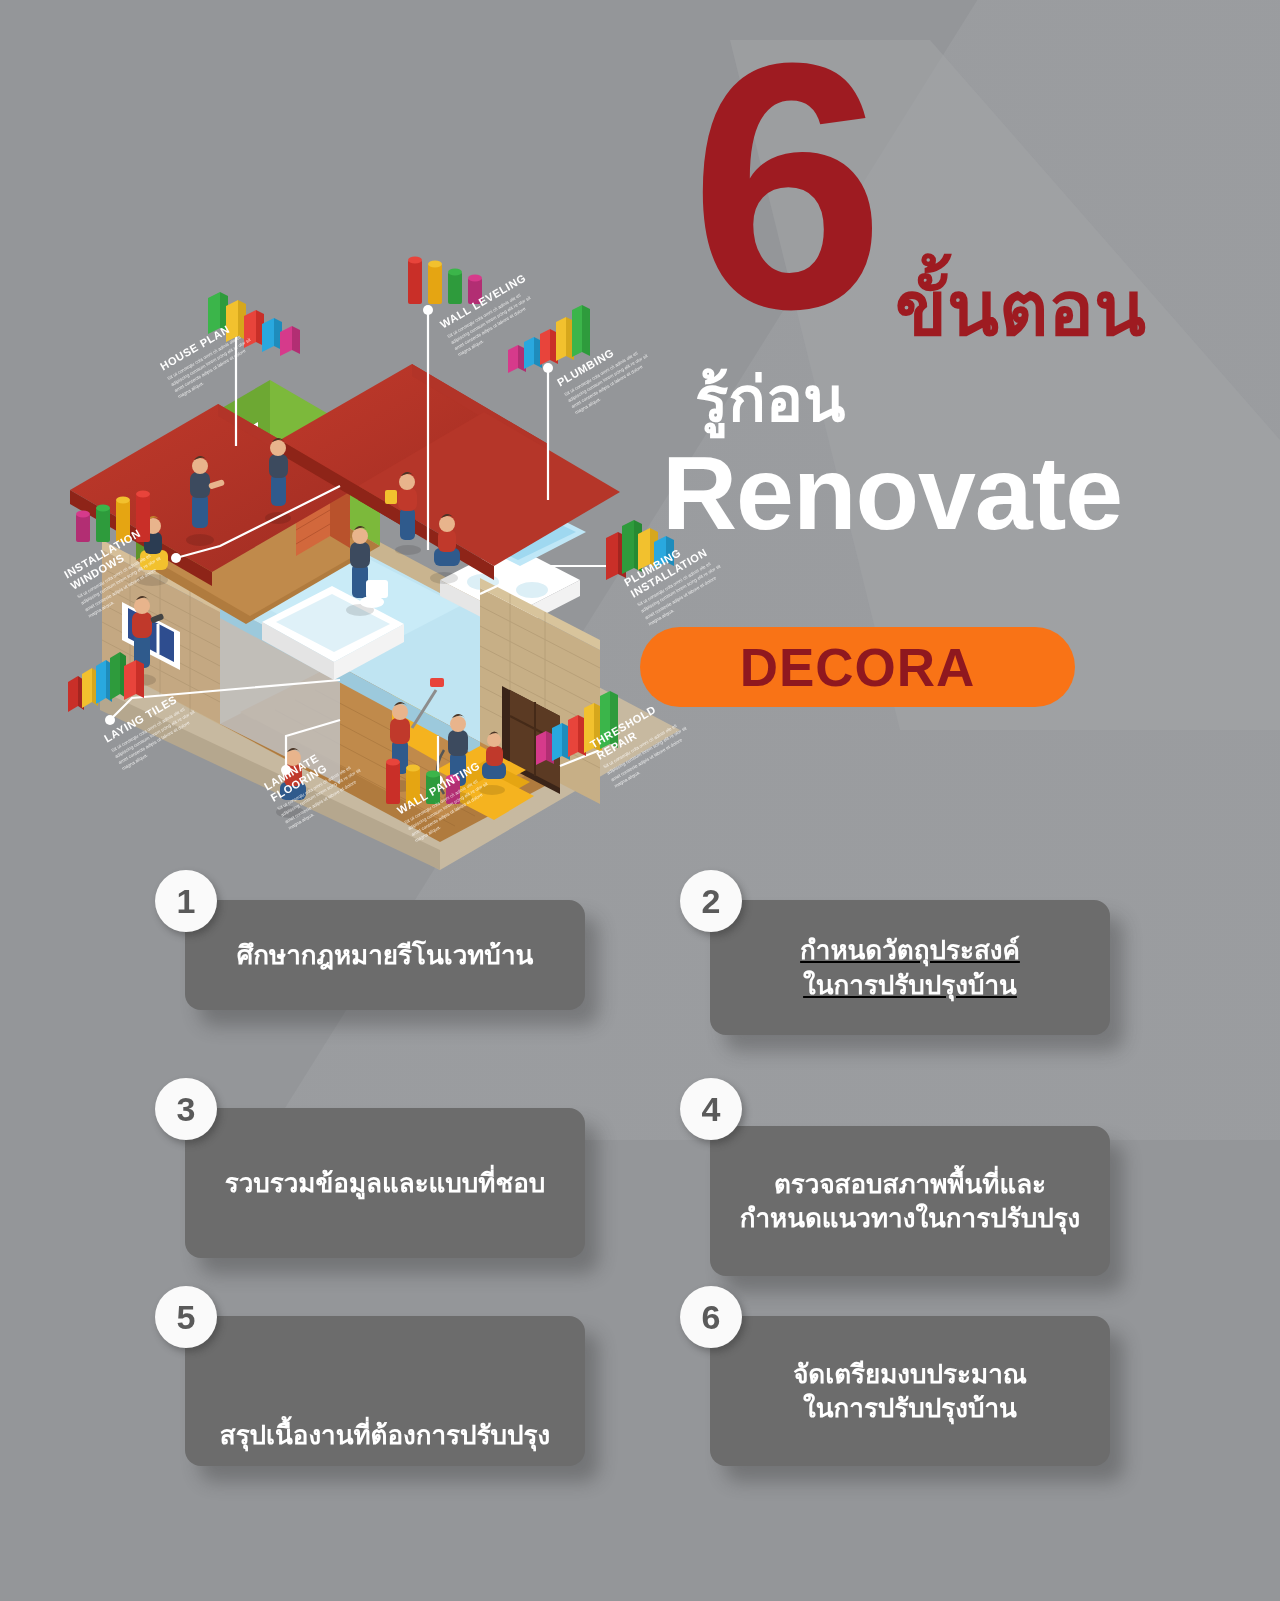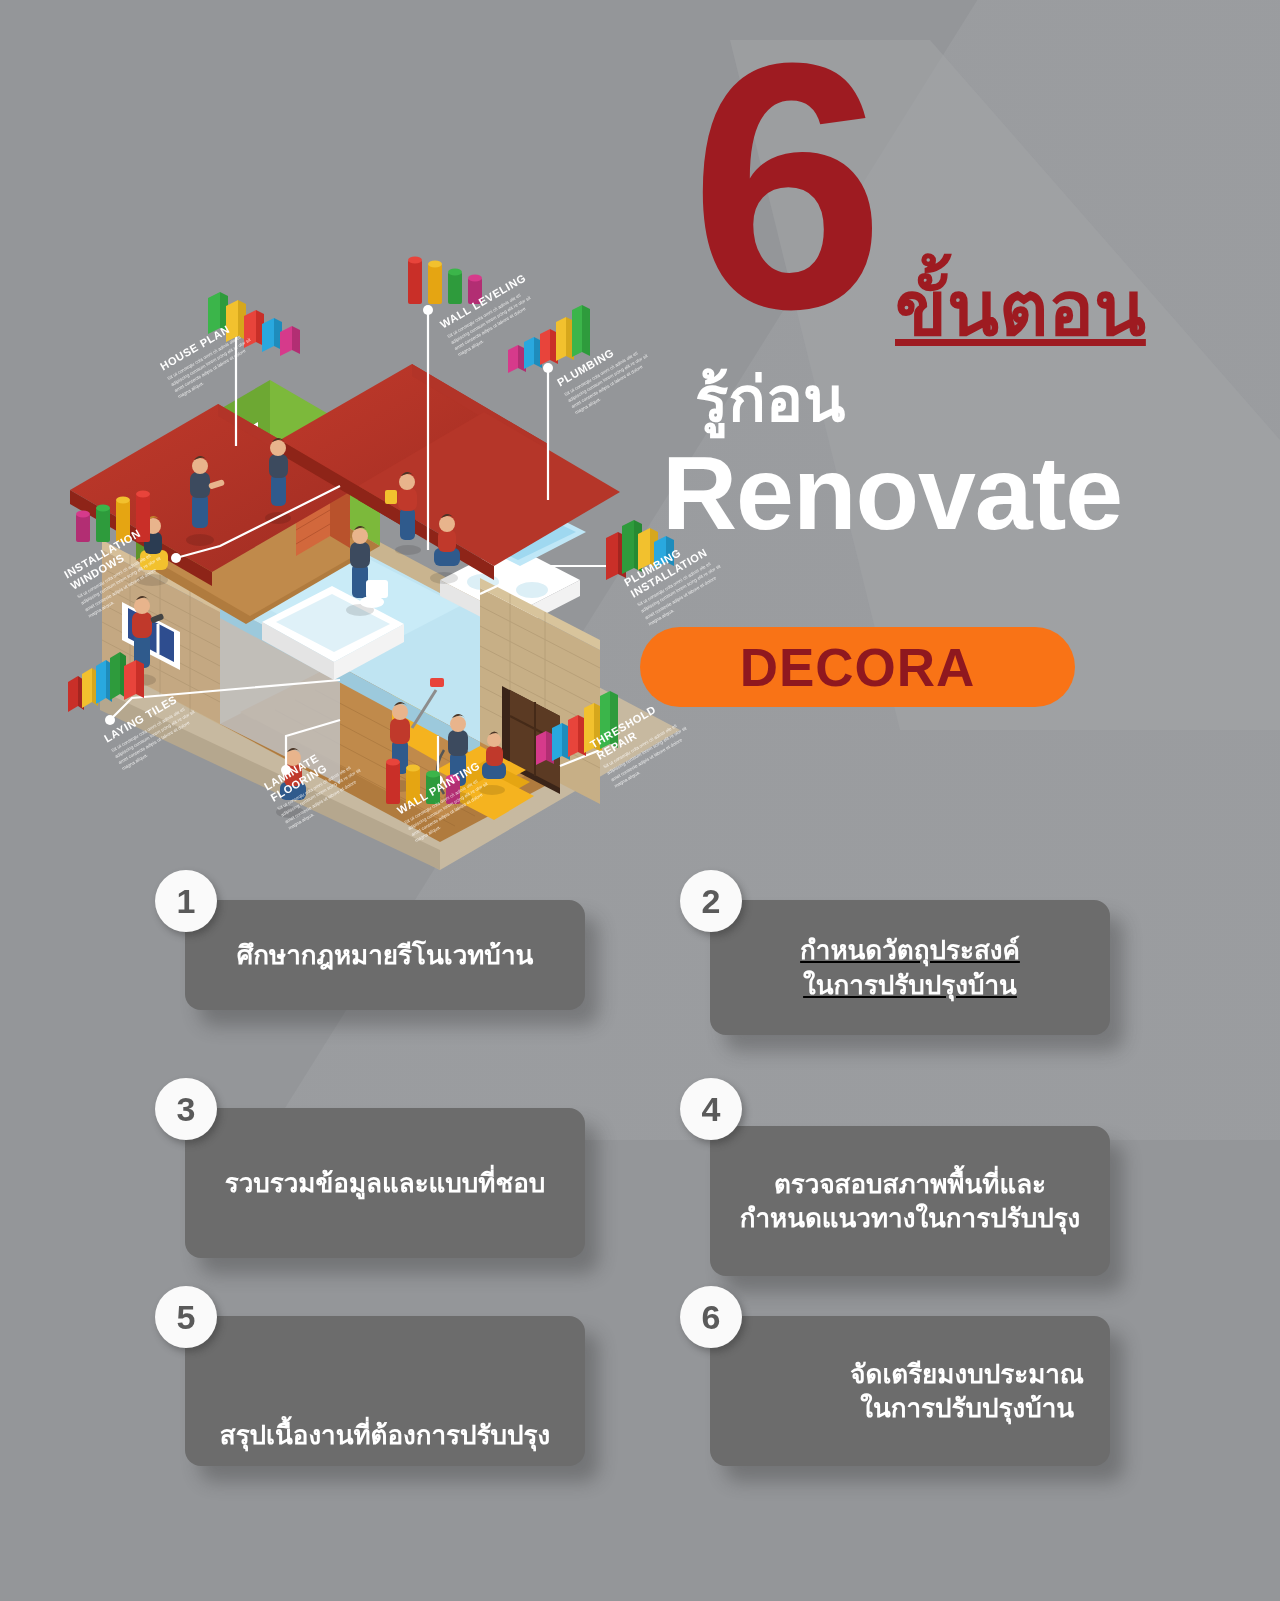--- a/index.html
+++ b/index.html
@@ -26,21 +26,21 @@
   
   .hero { position:absolute; left:600px; top:10px; width:680px; height:720px; }
   .big6 {
     position:absolute; left:90px; top:10px;
     font-size:350px; line-height:.95; font-weight:bold;
     color:#9E1B21; letter-spacing:-8px;
   }
   .th-step {
     position:absolute; left:295px; top:238px;
     font-size:76px; font-weight:bold; color:#9E1B21;
-    letter-spacing:0px; white-space:nowrap;text-decoration:underline;
+    letter-spacing:0px; white-space:nowrap;
   }
   .th-know {
     position:absolute; left:95px; top:340px;
     font-size:62px; font-weight:bold; color:#ffffff;
     white-space:nowrap;
   }
   .renovate {
     position:absolute; left:62px; top:424px;
     font-size:104px; font-weight:bold; color:#ffffff;
     letter-spacing:-1px; white-space:nowrap;
@@ -549,21 +549,21 @@
     </div>
 
     <div class="card-wrap" style="left:155px; top:426px;">
       <div class="card" style="width:400px; height:150px;align-items:flex-end;">
         <div class="card-text">สรุปเนื้องานที่ต้องการปรับปรุง</div>
       </div>
       <div class="num">5</div>
     </div>
 
     <div class="card-wrap" style="left:680px; top:426px;">
-      <div class="card" style="width:400px; height:150px;justify-content:flex-end;">
+      <div class="card" style="width:400px; height:150px;">
         <div class="card-text">จัดเตรียมงบประมาณ
 ในการปรับปรุงบ้าน</div>
       </div>
       <div class="num">6</div>
     </div>
 
   </div>
 </div>
 
 </body></html>

